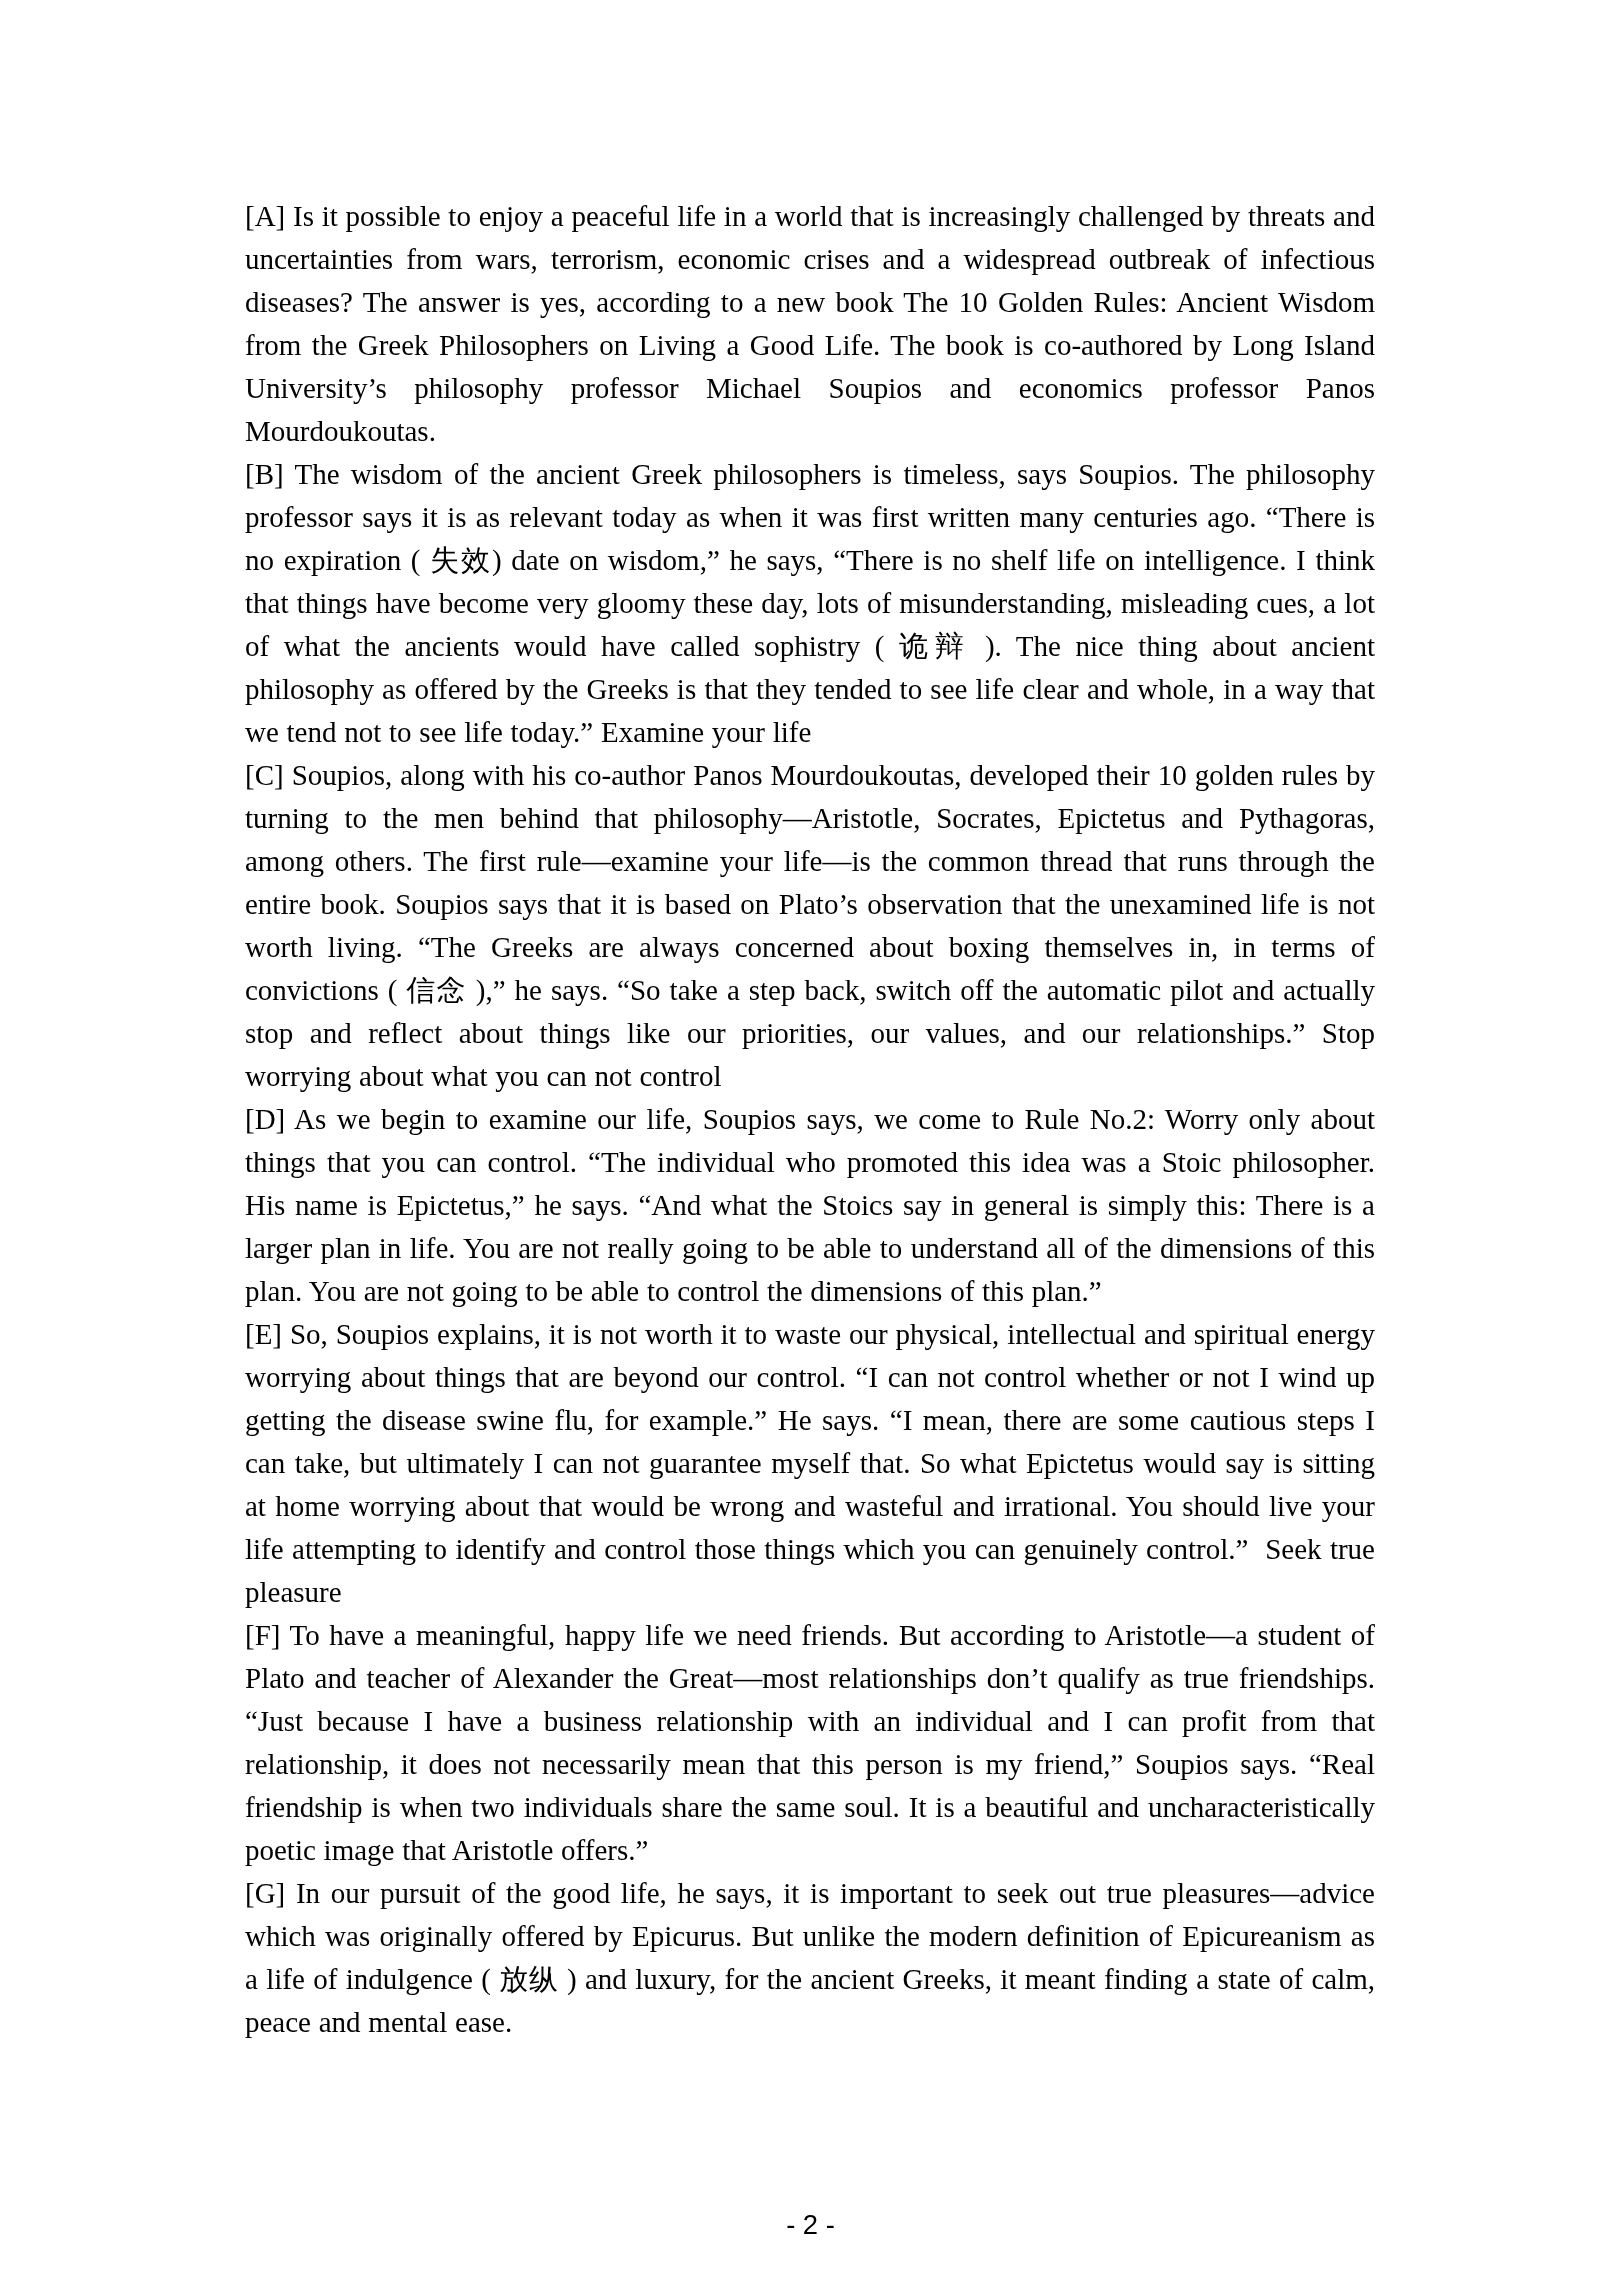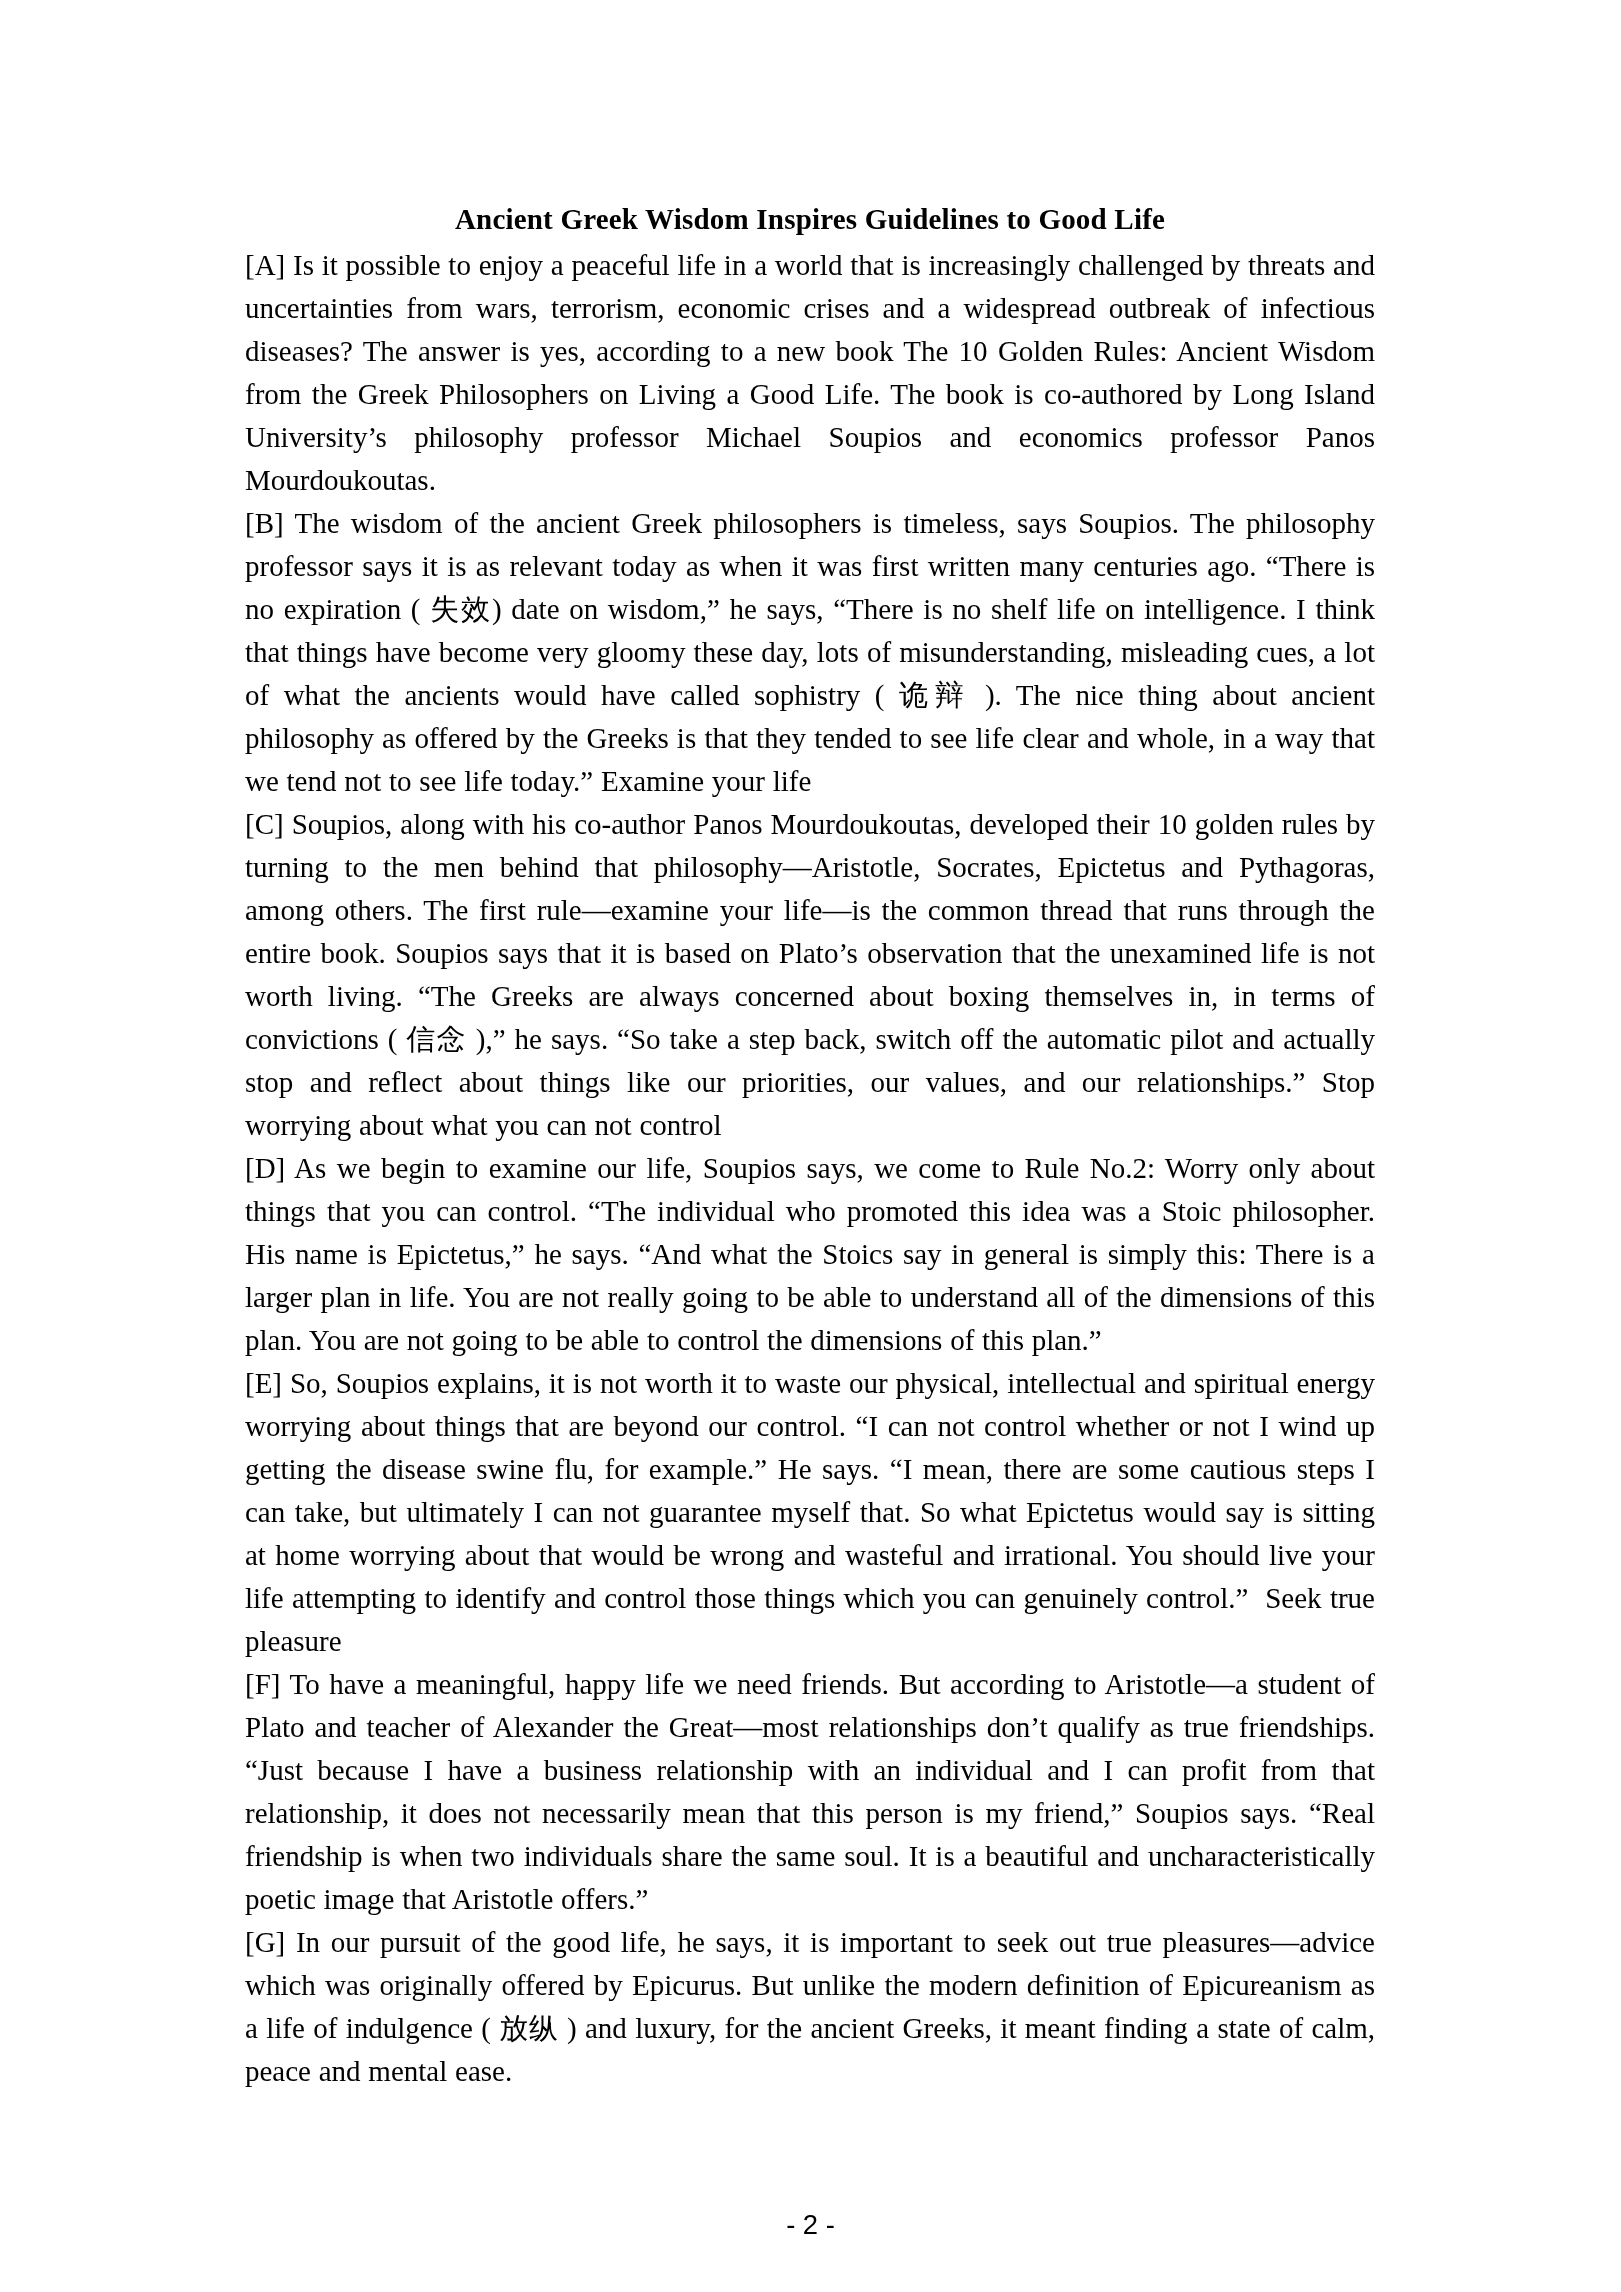--- a/index.html
+++ b/index.html
@@ -48,21 +48,20 @@
     font-size: 27.4px;
     line-height: 33px;
     color: #000000;
   }
 </style>
 </head>
 <body>
 
 <div class="page">
   <div class="content">
-    <h1 class="doc-title">Ancient Greek Wisdom Inspires Guidelines to Good Life</h1>
     <div>
       <p class="para">[A] Is it possible to enjoy a peaceful life in a world that is increasingly challenged by threats and uncertainties from wars, terrorism, economic crises and a widespread outbreak of infectious diseases? The answer is yes, according to a new book The 10 Golden Rules: Ancient Wisdom from the Greek Philosophers on Living a Good Life. The book is co-authored by Long Island University’s philosophy professor Michael Soupios and economics professor Panos Mourdoukoutas.</p>
       <p class="para">[B] The wisdom of the ancient Greek philosophers is timeless, says Soupios. The philosophy professor says it is as relevant today as when it was first written many centuries ago. “There is no expiration ( 失效) date on wisdom,” he says, “There is no shelf life on intelligence. I think that things have become very gloomy these day, lots of misunderstanding, misleading cues, a lot of what the ancients would have called sophistry ( 诡辩 ). The nice thing about ancient philosophy as offered by the Greeks is that they tended to see life clear and whole, in a way that we tend not to see life today.” Examine your life</p>
       <p class="para">[C] Soupios, along with his co-author Panos Mourdoukoutas, developed their 10 golden rules by turning to the men behind that philosophy—Aristotle, Socrates, Epictetus and Pythagoras, among others. The first rule—examine your life—is the common thread that runs through the entire book. Soupios says that it is based on Plato’s observation that the unexamined life is not worth living. “The Greeks are always concerned about boxing themselves in, in terms of convictions ( 信念 ),” he says. “So take a step back, switch off the automatic pilot and actually stop and reflect about things like our priorities, our values, and our relationships.” Stop worrying about what you can not control</p>
       <p class="para">[D] As we begin to examine our life, Soupios says, we come to Rule No.2: Worry only about things that you can control. “The individual who promoted this idea was a Stoic philosopher. His name is Epictetus,” he says. “And what the Stoics say in general is simply this: There is a larger plan in life. You are not really going to be able to understand all of the dimensions of this plan. You are not going to be able to control the dimensions of this plan.”</p>
       <p class="para">[E] So, Soupios explains, it is not worth it to waste our physical, intellectual and spiritual energy worrying about things that are beyond our control. “I can not control whether or not I wind up getting the disease swine flu, for example.” He says. “I mean, there are some cautious steps I can take, but ultimately I can not guarantee myself that. So what Epictetus would say is sitting at home worrying about that would be wrong and wasteful and irrational. You should live your life attempting to identify and control those things which you can genuinely control.”&nbsp; Seek true pleasure</p>
       <p class="para">[F] To have a meaningful, happy life we need friends. But according to Aristotle—a student of Plato and teacher of Alexander the Great—most relationships don’t qualify as true friendships. “Just because I have a business relationship with an individual and I can profit from that relationship, it does not necessarily mean that this person is my friend,” Soupios says. “Real friendship is when two individuals share the same soul. It is a beautiful and uncharacteristically poetic image that Aristotle offers.”</p>
       <p class="para">[G] In our pursuit of the good life, he says, it is important to seek out true pleasures—advice which was originally offered by Epicurus. But unlike the modern definition of Epicureanism as a life of indulgence ( 放纵 ) and luxury, for the ancient Greeks, it meant finding a state of calm, peace and mental ease.</p>
     </div>
   </div>

